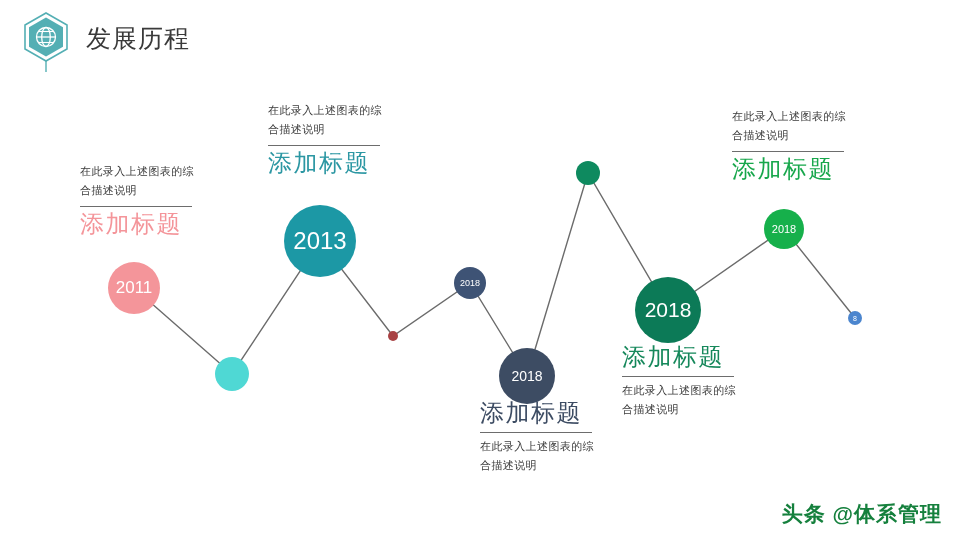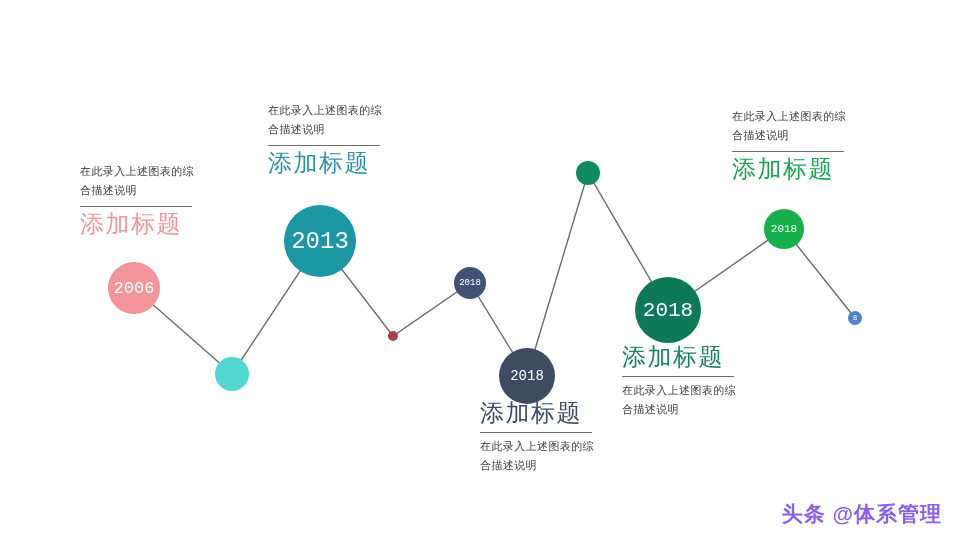--- a/index.html
+++ b/index.html
@@ -43,21 +43,21 @@
   }
   #chart-svg {
     position: absolute;
     left: 0; top: 0;
     width: 960px; height: 540px;
   }
 
   .node-label {
     position: absolute;
     color: #ffffff;
-    font-family: Liberation Mono, monospace;
+    font-family: Liberation Sans, sans-serif;
     text-align: center;
     white-space: nowrap;
     transform: translate(-50%, -50%);
     pointer-events: none;
   }
 
   
   .annot {
     position: absolute;
     width: 118px;
@@ -79,50 +79,65 @@
     line-height: 26px;
     letter-spacing: 1.5px;
     white-space: nowrap;
   }
 
   
   #watermark {
     position: absolute;
     right: 18px; bottom: 12px;
     font-size: 21px;
-    color: #8b5cf6;
+    color: #15803d;
     letter-spacing: 1px;
     white-space: nowrap;
     font-weight: bold;
   }
 </style>
 </head>
 <body>
 
 <div id="slide">
 
+  <div id="header">
+    <div id="header-icon">
+      <svg width="56" height="62" viewBox="0 0 56 62">
+        <polygon points="28,3 49,15 49,39 28,51 7,39 7,15" fill="none" stroke="#54AFB4" stroke-width="1.6"></polygon>
+        <polygon points="28,7.5 45,17.2 45,36.8 28,46.5 11,36.8 11,17.2" fill="#54AFB4"></polygon>
+        <circle cx="28" cy="27" r="9.5" fill="none" stroke="#ffffff" stroke-width="1.3"></circle>
+        <ellipse cx="28" cy="27" rx="4.3" ry="9.5" fill="none" stroke="#ffffff" stroke-width="1.3"></ellipse>
+        <line x1="18.5" y1="27" x2="37.5" y2="27" stroke="#ffffff" stroke-width="1.3"></line>
+        <line x1="20.2" y1="21.5" x2="35.8" y2="21.5" stroke="#ffffff" stroke-width="1.1"></line>
+        <line x1="20.2" y1="32.5" x2="35.8" y2="32.5" stroke="#ffffff" stroke-width="1.1"></line>
+        <line x1="28" y1="51" x2="28" y2="62" stroke="#54AFB4" stroke-width="1.4"></line>
+      </svg>
+    </div>
+    <div id="page-title">发展历程</div>
+  </div>
 
   <div id="chart">
     <svg id="chart-svg" viewBox="0 0 960 540">
       <polyline id="chart-line" fill="none" stroke="#6b6b6b" stroke-width="1.4" points="134,288 232,374 320,241 393,336 470,283 527,376 588,173 668,310 784,229 855,318"></polyline>
       <g id="chart-nodes">
           <circle cx="134" cy="288" r="26" fill="#F4959A"></circle>
           <circle cx="232" cy="374" r="17" fill="#4FD8D4"></circle>
           <circle cx="320" cy="241" r="36" fill="#1C98A5"></circle>
           <circle cx="393" cy="336" r="5" fill="#A84244"></circle>
           <circle cx="470" cy="283" r="16" fill="#3E5375"></circle>
           <circle cx="527" cy="376" r="28" fill="#3D4C63"></circle>
           <circle cx="588" cy="173" r="12" fill="#0E8A5F"></circle>
           <circle cx="668" cy="310" r="33" fill="#0C7A57"></circle>
           <circle cx="784" cy="229" r="20" fill="#16B04B"></circle>
           <circle cx="855" cy="318" r="7" fill="#4B85CE"></circle>
         </g>
     </svg>
     <div id="node-labels">
-        <div class="node-label" style="left: 134px; top: 288px; font-size: 17px;">2006</div>
+        <div class="node-label" style="left: 134px; top: 288px; font-size: 17px;">2011</div>
         <div class="node-label" style="left: 320px; top: 241px; font-size: 24px;">2013</div>
         <div class="node-label" style="left: 470px; top: 283px; font-size: 9px;">2018</div>
         <div class="node-label" style="left: 527px; top: 376px; font-size: 14px;">2018</div>
         <div class="node-label" style="left: 668px; top: 310px; font-size: 21px;">2018</div>
         <div class="node-label" style="left: 784px; top: 229px; font-size: 11px;">2018</div>
         <div class="node-label" style="left: 855px; top: 318px; font-size: 7px;">8</div>
       </div>
   </div>
 
   <div id="annotations">

